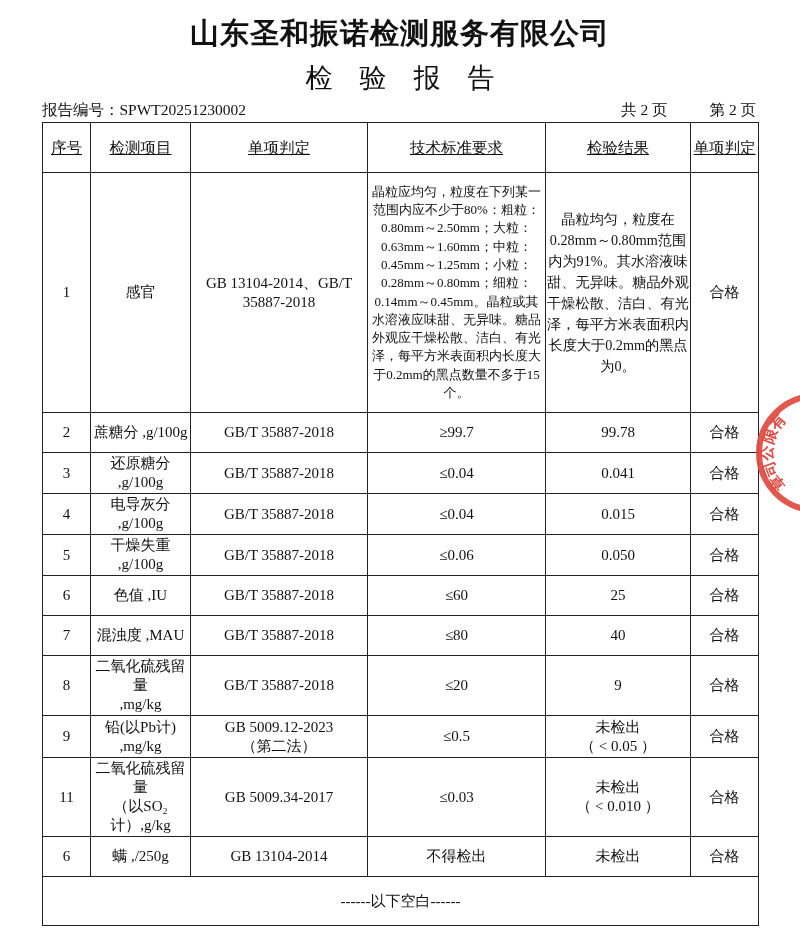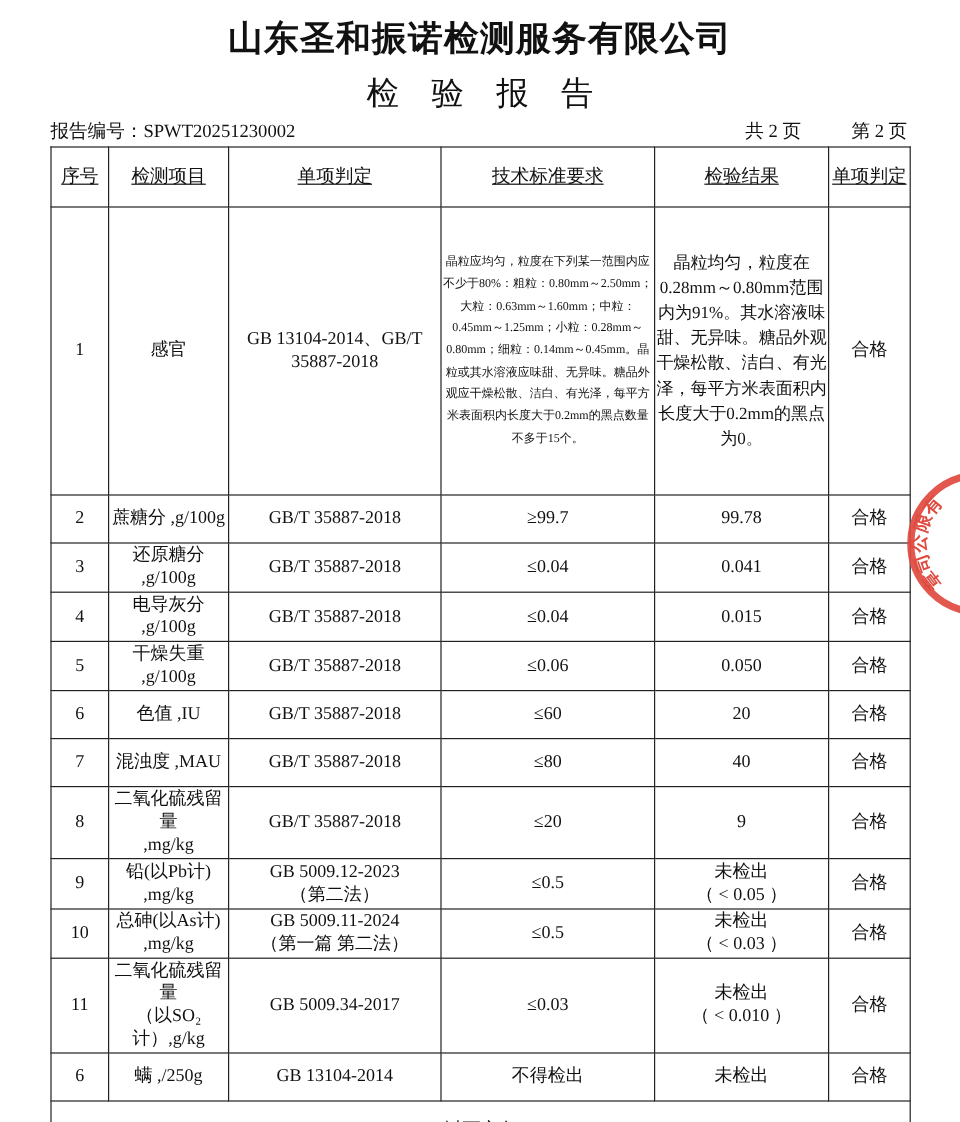--- a/index.html
+++ b/index.html
@@ -29,21 +29,21 @@
     padding:1px 2px;font-weight:normal;font-size:15px;line-height:19px;
     white-space:pre-line;overflow:hidden;
   }
   .report th{font-size:15.5px;text-decoration:underline;}
   tr.rh-head{height:50px;}
   tr.rh-big{height:240px;}
   tr.rh-40{height:40px;}
   tr.rh-42{height:42px;}
   tr.rh-39{height:39px;}
   tr.rh-foot{height:49px;}
-  td.dense{font-size:10px;line-height:18.3px;padding:2px 1px;}
+  td.dense{font-size:13px;line-height:18.3px;padding:2px 1px;}
   td.result-big{font-size:14.2px;line-height:21px;padding:2px 1px;}
   .stamp{
     position:absolute;left:756px;top:377px;width:120px;height:120px;
     border:6px solid #e04a3f;border-radius:50%;box-sizing:border-box;
     opacity:0.92;
   }
   .stamp-char{
     position:absolute;font-size:15px;font-weight:bold;color:#e04a3f;
     width:16px;height:16px;text-align:center;line-height:16px;
   }
@@ -130,21 +130,21 @@
         <td>GB/T 35887-2018</td>
         <td>≤0.06</td>
         <td>0.050</td>
         <td>合格</td>
       </tr>
       <tr class="rh-40">
         <td>6</td>
         <td>色值 ,IU</td>
         <td>GB/T 35887-2018</td>
         <td>≤60</td>
-        <td>20</td>
+        <td>25</td>
         <td>合格</td>
       </tr>
       <tr class="rh-40">
         <td>7</td>
         <td>混浊度 ,MAU</td>
         <td>GB/T 35887-2018</td>
         <td>≤80</td>
         <td>40</td>
         <td>合格</td>
       </tr>
@@ -161,31 +161,20 @@
         <td>9</td>
         <td>铅(以Pb计)
 ,mg/kg</td>
         <td>GB 5009.12-2023
 （第二法）</td>
         <td>≤0.5</td>
         <td>未检出
 （ &lt; 0.05 ）</td>
         <td>合格</td>
       </tr>
-      <tr class="rh-40">
-        <td>10</td>
-        <td>总砷(以As计)
-,mg/kg</td>
-        <td>GB 5009.11-2024
-（第一篇 第二法）</td>
-        <td>≤0.5</td>
-        <td>未检出
-（ &lt; 0.03 ）</td>
-        <td>合格</td>
-      </tr>
       <tr class="rh-39">
         <td>11</td>
         <td>二氧化硫残留量
 （以SO₂计）,g/kg</td>
         <td>GB 5009.34-2017</td>
         <td>≤0.03</td>
         <td>未检出
 （ &lt; 0.010 ）</td>
         <td>合格</td>
       </tr>

